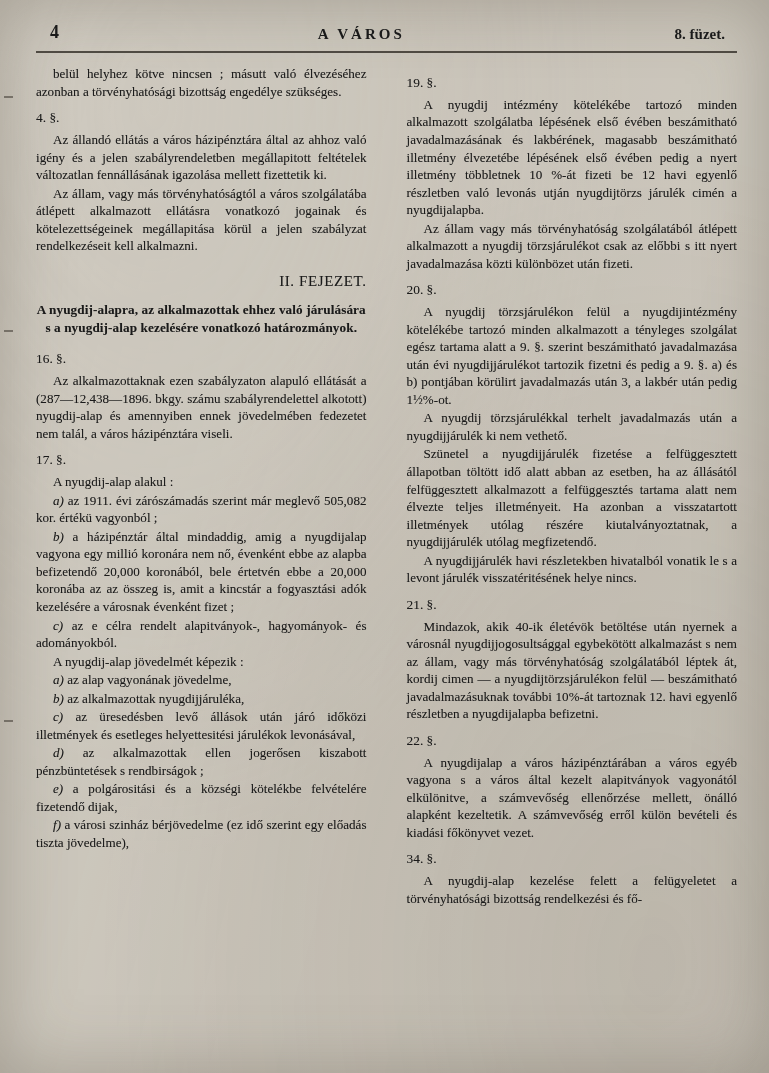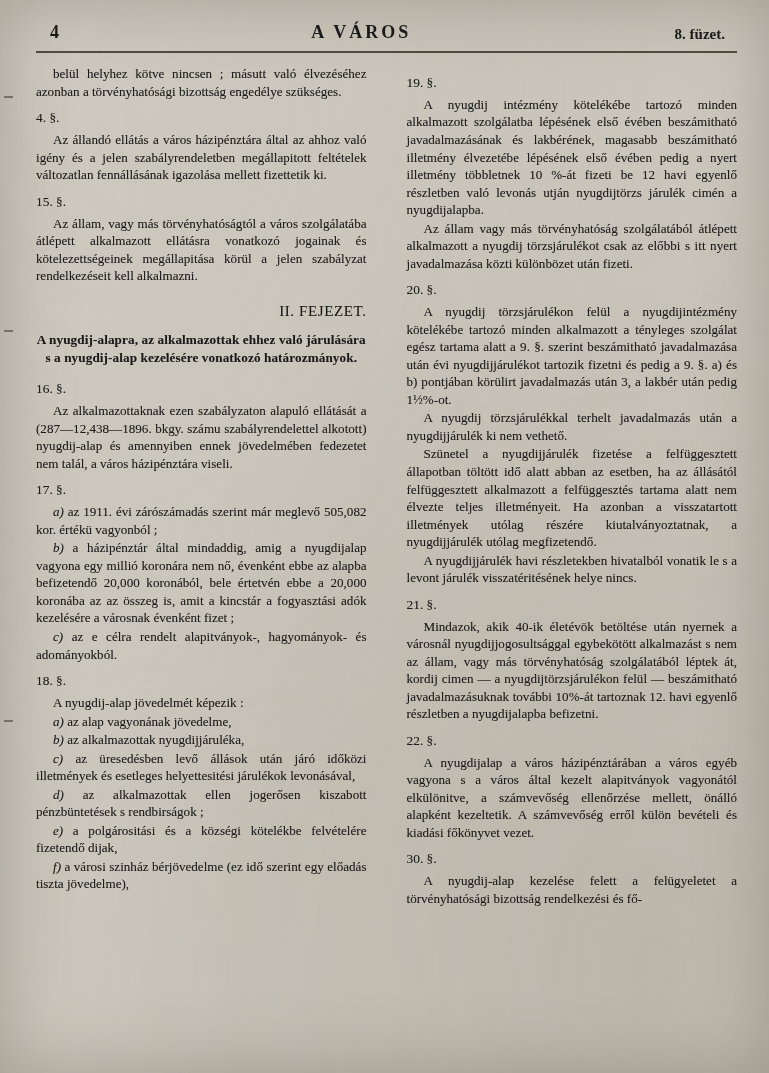--- a/index.html
+++ b/index.html
@@ -52,21 +52,21 @@
     padding: 0 8px 3px 8px;
     margin-bottom: 5px;
   }
   .folio {
     font-size: 18px;
     font-weight: 700;
     letter-spacing: 1px;
     padding-left: 12px;
   }
   .running-title {
-    font-size: 18px;
+    font-size: 15px;
     letter-spacing: 3px;
     font-weight: 600;
     transform: translateX(-6px);
   }
   .fuzet {
     font-size: 15px;
     font-weight: 700;
     padding-right: 10px;
     text-align: center;
   }
@@ -146,31 +146,30 @@
       <div class="running-title">A VÁROS</div>
       <div class="fuzet">8. füzet.</div>
     </div>
     <div class="rule"></div>
 
     <div class="cols">
       <div class="col" id="col-left">
           <p>belül helyhez kötve nincsen ; másutt való élvezéséhez azonban a törvényhatósági bizottság engedélye szükséges.</p>
           <p class="sec">4. §.</p>
           <p>Az állandó ellátás a város házipénztára által az ahhoz való igény és a jelen szabályrendeletben megállapitott feltételek változatlan fennállásának igazolása mellett fizettetik ki.</p>
-          <p class="sec">15. §.</p>
           <p>Az állam, vagy más törvényhatóságtól a város szolgálatába átlépett alkalmazott ellátásra vonatkozó jogainak és kötelezettségeinek megállapitása körül a jelen szabályzat rendelkezéseit kell alkalmazni.</p>
           <p class="chapter">II. FEJEZET.</p>
           <p class="chapter-sub">A nyugdij-alapra, az alkalmazottak ehhez való járulására s a nyugdij-alap kezelésére vonatkozó határozmányok.</p>
           <p class="sec">16. §.</p>
           <p>Az alkalmazottaknak ezen szabályzaton alapuló ellátását a (287—12,438—1896. bkgy. számu szabályrendelettel alkotott) nyugdij-alap és amennyiben ennek jövedelmében fedezetet nem talál, a város házipénztára viseli.</p>
           <p class="sec">17. §.</p>
+          <p>A nyugdij-alap alakul :</p>
           <p><em class="it">a)</em> az 1911. évi zárószámadás szerint már meglevő 505,082 kor. értékü vagyonból ;</p>
           <p><em class="it">b)</em> a házipénztár által mindaddig, amig a nyugdijalap vagyona egy millió koronára nem nő, évenként ebbe az alapba befizetendő 20,000 koronából, bele értetvén ebbe a 20,000 koronába az az összeg is, amit a kincstár a fogyasztási adók kezelésére a városnak évenként fizet ;</p>
           <p><em class="it">c)</em> az e célra rendelt alapitványok-, hagyományok- és adományokból.</p>
-          <p class="sec">18. §.</p>
           <p>A nyugdij-alap jövedelmét képezik :</p>
           <p><em class="it">a)</em> az alap vagyonának jövedelme,</p>
           <p><em class="it">b)</em> az alkalmazottak nyugdijjáruléka,</p>
           <p><em class="it">c)</em> az üresedésben levő állások után járó időközi illetmények és esetleges helyettesitési járulékok levonásával,</p>
           <p><em class="it">d)</em> az alkalmazottak ellen jogerősen kiszabott pénzbüntetések s rendbirságok ;</p>
           <p><em class="it">e)</em> a polgárositási és a községi kötelékbe felvételére fizetendő dijak,</p>
           <p><em class="it">f)</em> a városi szinház bérjövedelme (ez idő szerint egy előadás tiszta jövedelme),</p>
         </div>
       <div class="col" id="col-right">
           <p class="sec">19. §.</p>
@@ -178,19 +177,19 @@
           <p>Az állam vagy más törvényhatóság szolgálatából átlépett alkalmazott a nyugdij törzsjárulékot csak az előbbi s itt nyert javadalmazása közti különbözet után fizeti.</p>
           <p class="sec">20. §.</p>
           <p>A nyugdij törzsjárulékon felül a nyugdijintézmény kötelékébe tartozó minden alkalmazott a tényleges szolgálat egész tartama alatt a 9. §. szerint beszámitható javadalmazása után évi nyugdijjárulékot tartozik fizetni és pedig a 9. §. a) és b) pontjában körülirt javadalmazás után 3, a lakbér után pedig 1½%-ot.</p>
           <p>A nyugdij törzsjárulékkal terhelt javadalmazás után a nyugdijjárulék ki nem vethető.</p>
           <p>Szünetel a nyugdijjárulék fizetése a felfüggesztett állapotban töltött idő alatt abban az esetben, ha az állásától felfüggesztett alkalmazott a felfüggesztés tartama alatt nem élvezte teljes illetményeit. Ha azonban a visszatartott illetmények utólag részére kiutalványoztatnak, a nyugdijjárulék utólag megfizetendő.</p>
           <p>A nyugdijjárulék havi részletekben hivatalból vonatik le s a levont járulék visszatéritésének helye nincs.</p>
           <p class="sec">21. §.</p>
           <p>Mindazok, akik 40-ik életévök betöltése után nyernek a városnál nyugdijjogosultsággal egybekötött alkalmazást s nem az állam, vagy más törvényhatóság szolgálatából léptek át, kordij cimen — a nyugdijtörzsjárulékon felül — beszámitható javadalmazásuknak további 10%-át tartoznak 12. havi egyenlő részletben a nyugdijalapba befizetni.</p>
           <p class="sec">22. §.</p>
           <p>A nyugdijalap a város házipénztárában a város egyéb vagyona s a város által kezelt alapitványok vagyonától elkülönitve, a számvevőség ellenőrzése mellett, önálló alapként kezeltetik. A számvevőség erről külön bevételi és kiadási főkönyvet vezet.</p>
-          <p class="sec">30. §.</p>
+          <p class="sec">34. §.</p>
           <p>A nyugdij-alap kezelése felett a felügyeletet a törvényhatósági bizottság rendelkezési és fő-</p>
         </div>
     </div>
 
   </div>
 </div>
 
 </body></html>

